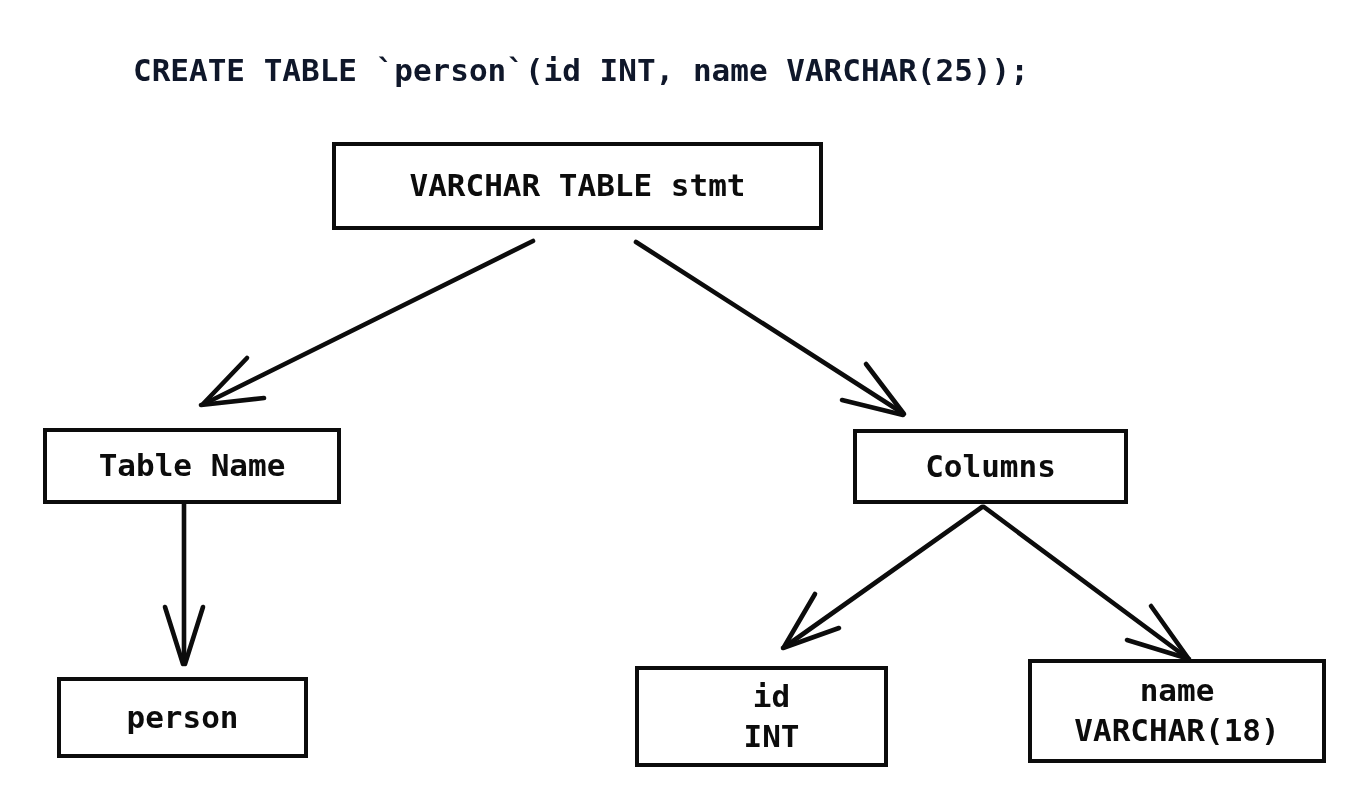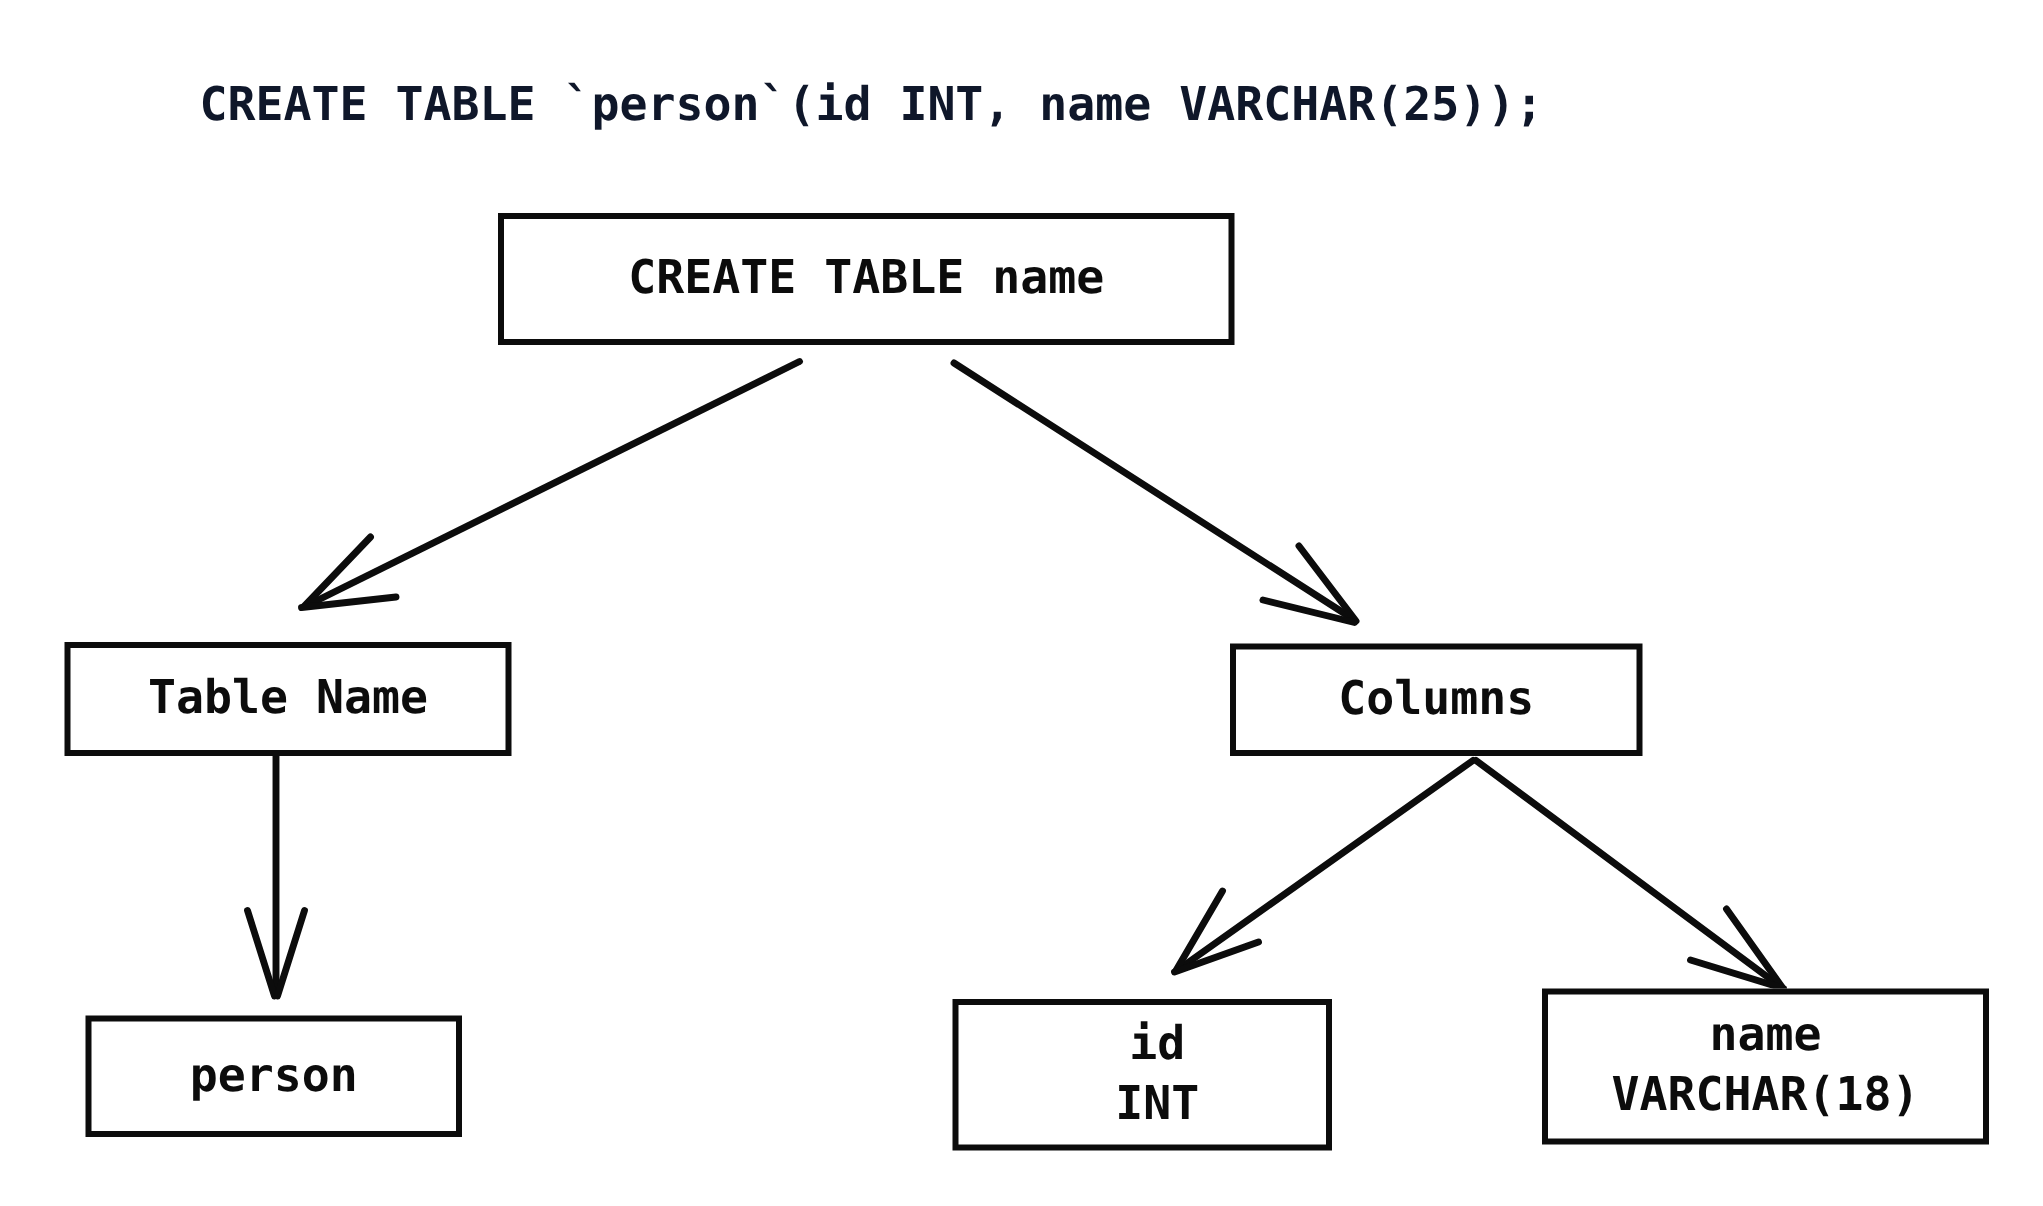--- a/index.html
+++ b/index.html
@@ -47,21 +47,21 @@
     justify-content: center;
     text-align: center;
     font-size: 31px;
     font-weight: bold;
     line-height: 1.28;
     color: #0c0c0c;
     white-space: pre;
   }
   .node-stmt      { left: 332px; top: 142px; width: 491px; height: 88px;  }
   .node-tablename { left: 43px;  top: 428px; width: 298px; height: 76px;  }
-  .node-columns   { left: 820px; top: 429px; width: 275px; height: 75px;  }
+  .node-columns   { left: 853px; top: 429px; width: 275px; height: 75px;  }
   .node-person    { left: 57px;  top: 677px; width: 251px; height: 81px;  }
   .node-idcol     { left: 635px; top: 666px; width: 253px; height: 101px; padding-left: 20px; }
   .node-namecol   { left: 1028px; top: 659px; width: 298px; height: 104px; }
 </style>
 </head>
 <body>
 
 <div class="canvas">
 
   <div class="sql-text">CREATE TABLE `person`(id INT, name VARCHAR(25));</div>
@@ -93,21 +93,21 @@
     </g>
 
     <g>
       <line x1="984" y1="507" x2="1186" y2="657"></line>
       <line x1="1151" y1="606" x2="1188" y2="658"></line>
       <line x1="1127" y1="640" x2="1189" y2="659"></line>
     </g>
   </svg>
 
   <div class="node node-stmt">
-    <span>CREATE TABLE name</span>
+    <span>VARCHAR TABLE stmt</span>
   </div>
 
   <div class="node node-tablename">
     <span>Table Name</span>
   </div>
 
   <div class="node node-columns">
     <span>Columns</span>
   </div>
 

